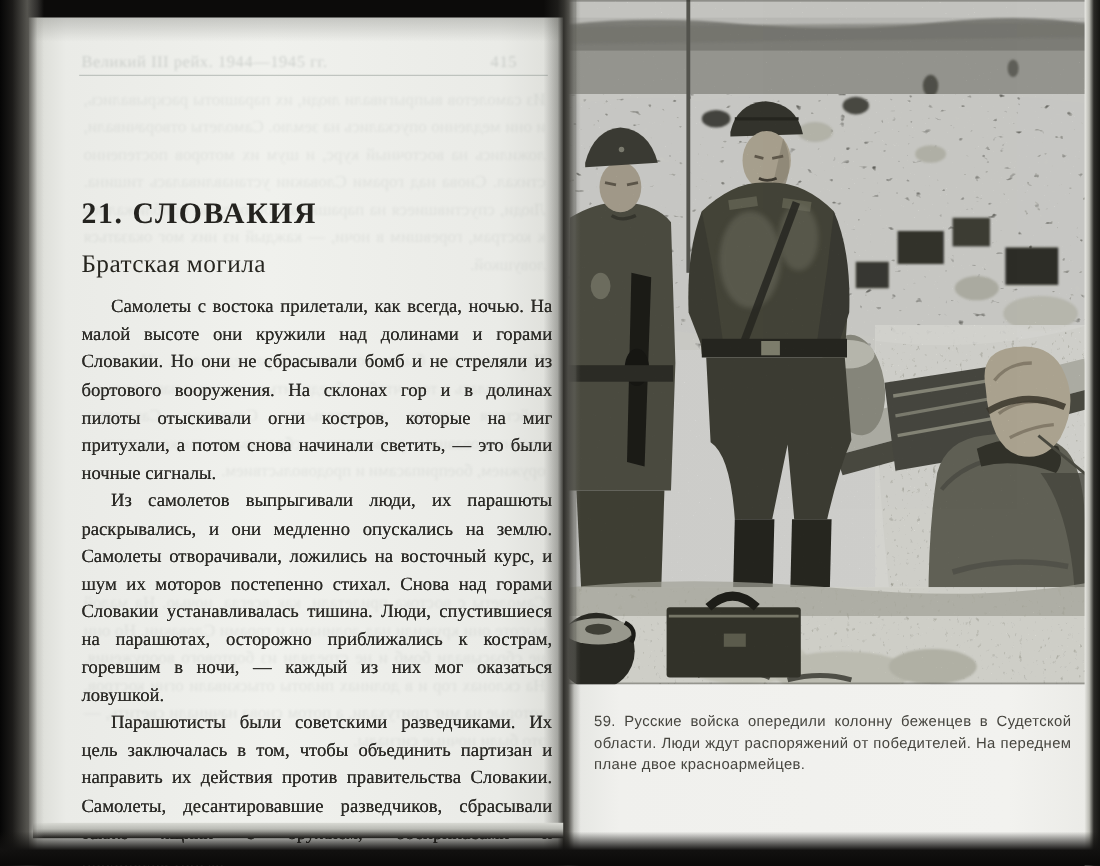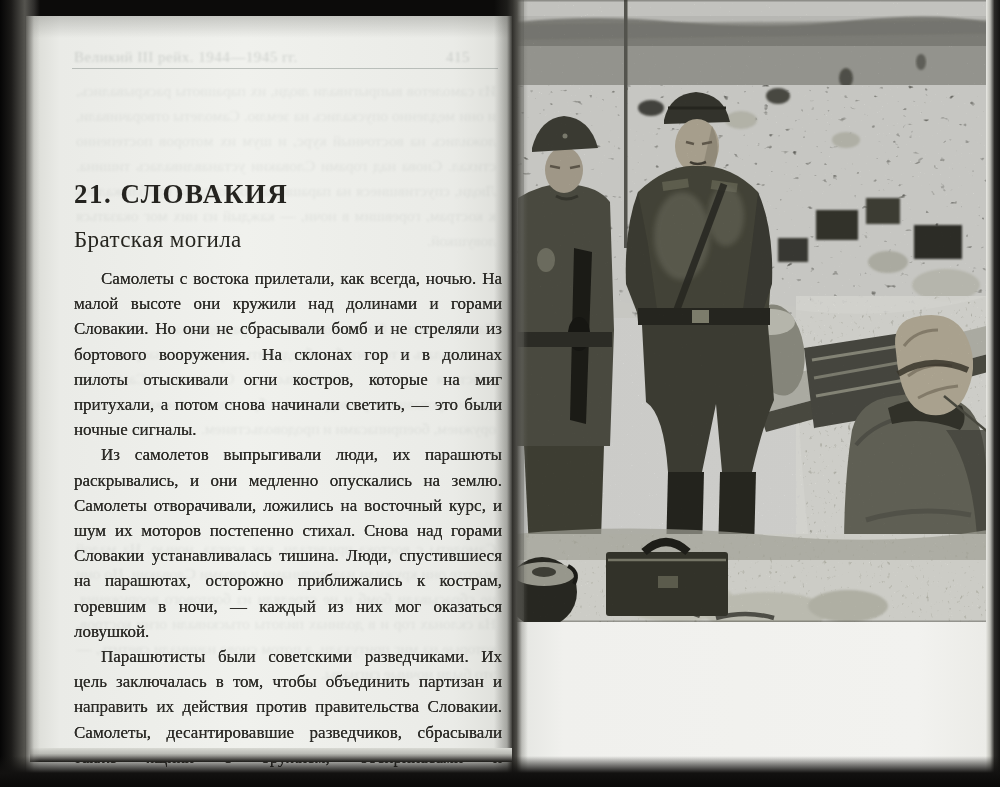--- a/index.html
+++ b/index.html
@@ -217,19 +217,20 @@
       <ellipse cx="28" cy="574" rx="31" ry="12" fill="#b3b3a6"></ellipse>
       <ellipse cx="28" cy="572" rx="12" ry="5" fill="#4a4a40"></ellipse>
       <path d="M52,566 Q64,572 58,584" stroke="#1f1f1a" stroke-width="4" fill="none"></path>
     </g>
 
     <rect x="0" y="0" width="472" height="622" filter="url(#speckle)" opacity="0.15"></rect>
     <rect x="0" y="0" width="472" height="622" fill="none" stroke="#2b2b26" stroke-width="3" opacity="0.35"></rect>
     <rect x="0" y="0" width="8" height="622" fill="#50504a" opacity="0.35"></rect>
   </svg>
 
+  <div class="caption">59. Русские войска опередили колонну беженцев в Судетской области. Люди ждут распоряжений от победителей. На переднем плане двое красноармейцев.</div>
 </div>
 
 <div class="edge-bottom-pages"></div>
 <div class="gutter"></div>
 <div class="edge-left"></div>
 <div class="edge-right"></div>
 <div class="edge-bottom"></div>
 
 </body></html>

